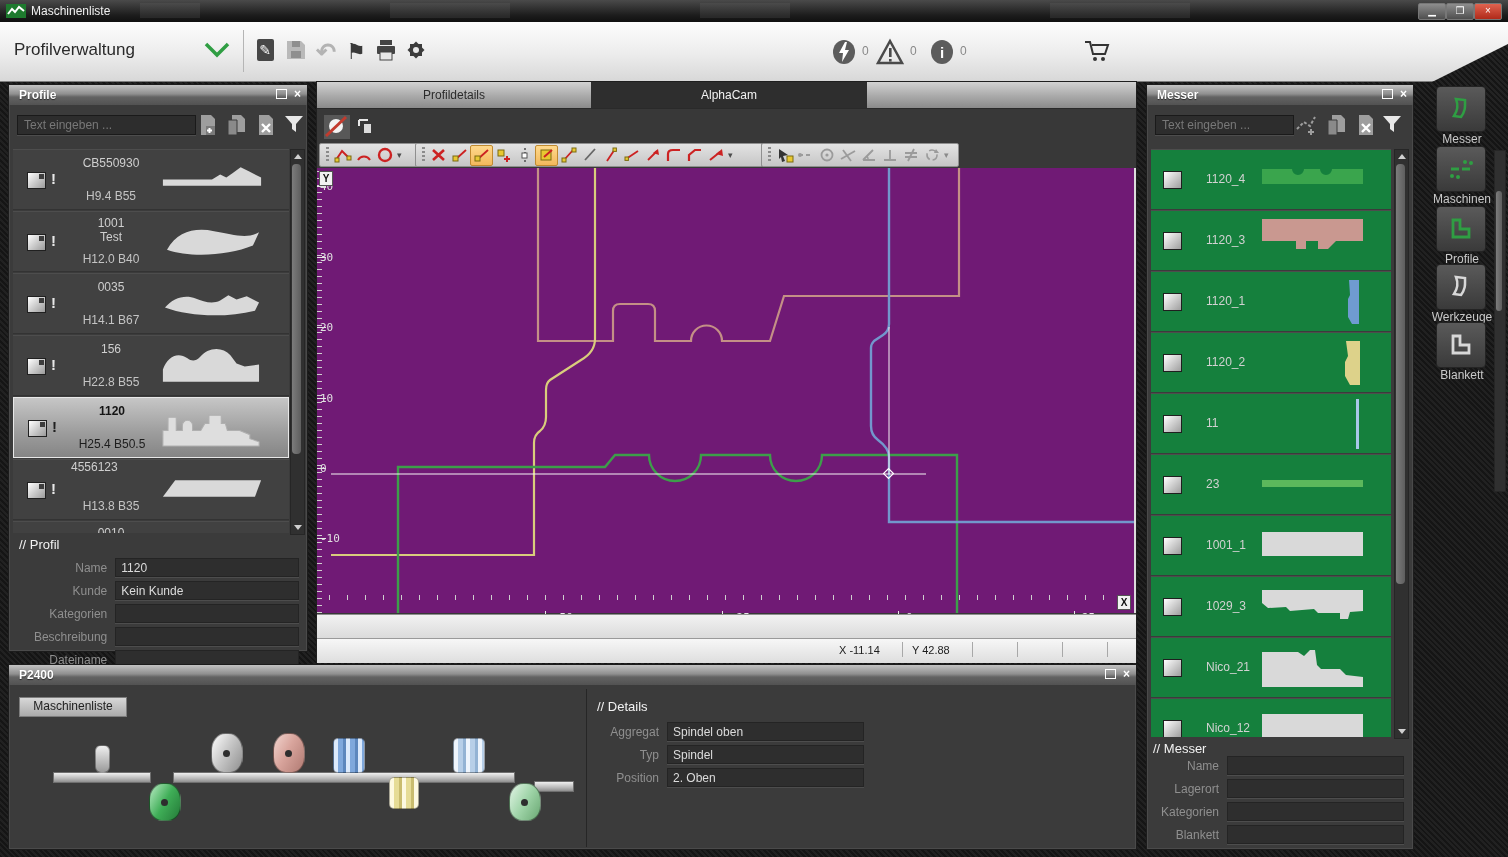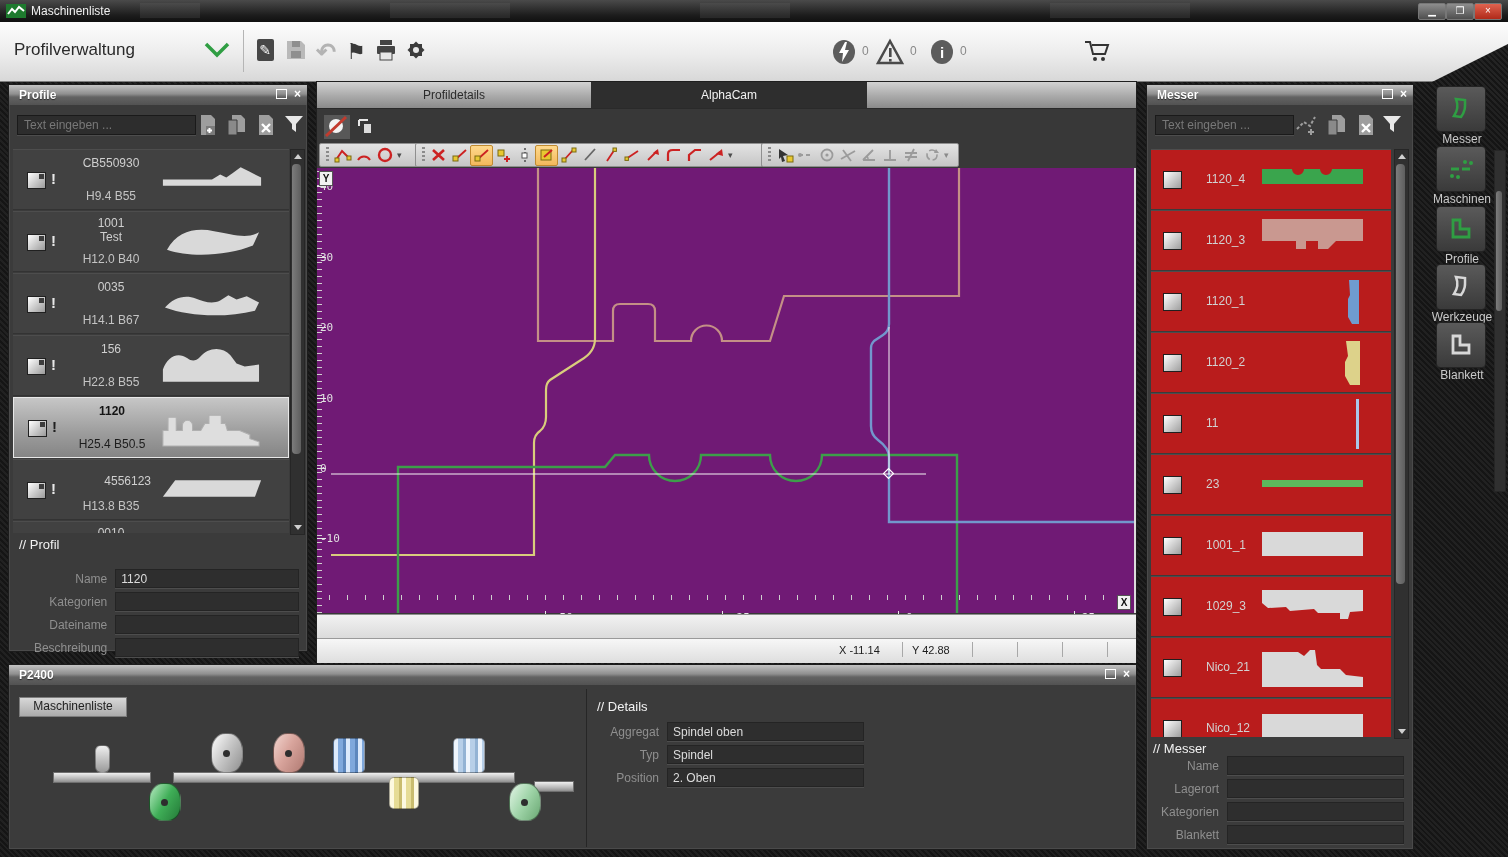--- a/index.html
+++ b/index.html
@@ -73,21 +73,21 @@
   .head:after{content:"";position:absolute;left:50%;top:42%;width:7px;height:7px;margin-left:-4px;background:#2e2e2e;border-radius:50%;}
   .c-white{background:linear-gradient(120deg,#ffffff,#c9c9c9 45%,#8f8f8f);}
   .c-salmon{background:linear-gradient(120deg,#f2d5cf,#d8a49c 45%,#b07a72);}
   .c-blue{background:repeating-linear-gradient(90deg,#dceafc 0 4px,#7fa8dc 4px 9px,#5d87bd 9px 12px);}
   .c-lblue{background:repeating-linear-gradient(90deg,#eef5fd 0 4px,#b7cfe8 4px 9px,#93b3d4 9px 12px);}
   .c-yellow{background:repeating-linear-gradient(90deg,#fdf9e0 0 4px,#e6dc96 4px 9px,#c9bc6e 9px 12px);}
   .c-green{background:linear-gradient(120deg,#b9ecc4,#3fae57 50%,#247a38);}
   .c-lgreen{background:linear-gradient(120deg,#e2f5e6,#9fd4a8 50%,#6aa873);}
   .c-gray{background:linear-gradient(180deg,#efefef,#9a9a9a);}
   
-  .mrow{position:relative;height:59px;margin-bottom:1px;background:#b91c1c;border-top:1px solid #4d4d4d;}
+  .mrow{position:relative;height:59px;margin-bottom:1px;background:#15803d;border-top:1px solid #4d4d4d;}
   .chk{position:absolute;left:12px;top:21px;width:17px;height:16px;background:linear-gradient(135deg,#fff,#9e9e9e);border:1px solid #1f1f1f;}
   .mname{position:absolute;left:55px;top:22px;font-size:12px;color:#d2d2d2;}
   .mthumb{position:absolute;right:26px;top:5px;width:105px;height:50px;}
   
   .sbtrack{position:absolute;width:13px;background:#303030;border:1px solid #262626;}
   .sbthumb{position:absolute;left:1px;width:9px;background:linear-gradient(90deg,#7c7c7c,#5e5e5e);border-radius:4px;}
   .arrow{position:absolute;left:3px;width:0;height:0;border-left:4px solid transparent;border-right:4px solid transparent;}
   .arrow.up{border-bottom:5px solid #cfcfcf;}
   .arrow.down{border-top:5px solid #cfcfcf;}
   
@@ -260,21 +260,21 @@
             <div class="pname">1120</div>
           </div>
         <div class="abs pdim" style="left:58px;bottom:6px;width:80px;text-align:center">H25.4 B50.5</div>
         <svg class="pthumb" viewBox="0 0 100 44">
             <path fill="#dedede" stroke="#b0b0b0" d="M3,40 V25 H8 V12 H16 V25 H22 V20 A5,5 0 0 1 32,20 V25 H40 L44,18 H48 V10 H60 V18 H64 L66,25 H78 L88,29 V33 L97,36 V40 Z"></path>
           </svg>
       </div>
       <div class="lrow">
         <span class="disk"></span>
           <span class="bang">!</span>
-        <div class="abs" style="left:58px;top:14px;width:80px;text-align:right">
+        <div class="abs" style="left:58px;top:0;width:80px;text-align:left">
             <div class="pname">4556123</div>
           </div>
         <div class="abs pdim" style="left:58px;bottom:6px;width:80px;text-align:center">H13.8 B35</div>
         <svg class="pthumb" viewBox="0 0 100 44">
             <path fill="#d9d9d9" d="M14,13 H98 L92,29 H2 Z"></path>
           </svg>
       </div>
       <div class="lrow">
         <div class="abs" style="left:58px;top:4px;width:80px;text-align:center">
             <div class="pname">0010</div>
@@ -285,35 +285,39 @@
       </div>
     </div>
 
     <div class="sbtrack" style="left:281px;top:64px;height:384px">
       <span class="arrow up" style="top:4px"></span>
       <div class="sbthumb" style="top:14px;height:290px"></div>
       <span class="arrow down" style="bottom:4px"></span>
     </div>
 
     <div class="abs" style="left:10px;top:452px;width:280px">
-      <div class="fhead" style="margin-bottom:17px">// Profil</div>
+      <div class="fhead" style="margin-bottom:6px">// Profil</div>
       <div class="frow">
           <span class="flabel" style="width:90px">Name</span>
           <input class="finput" style="width: 175px;" value="1120">
         </div>
       <div class="frow">
+          <span class="flabel" style="width:90px">Kunde</span>
+          <input class="finput" style="width: 175px;" value="Kein Kunde">
+        </div>
+      <div class="frow">
           <span class="flabel" style="width:90px">Kategorien</span>
           <input class="finput" style="width: 175px;" value="">
         </div>
       <div class="frow">
+          <span class="flabel" style="width:90px">Beschreibung</span>
+          <input class="finput" style="width: 175px;" value="">
+        </div>
+      <div class="frow">
           <span class="flabel" style="width:90px">Dateiname</span>
-          <input class="finput" style="width: 175px;" value="">
-        </div>
-      <div class="frow">
-          <span class="flabel" style="width:90px">Beschreibung</span>
           <input class="finput" style="width: 175px;" value="">
         </div>
     </div>
   </div>
 
   <div class="abs" style="left:316px;top:81px;width:819px;height:580px;background:#383838;border:1px solid #1f1f1f">
     <div class="abs tabstrip" style="left:0;top:0;width:819px;height:26px">
       <div class="tab" style="left:0;width:274px">Profildetails</div>
       <div class="tab active" style="left:274px;width:276px">AlphaCam</div>
     </div>

